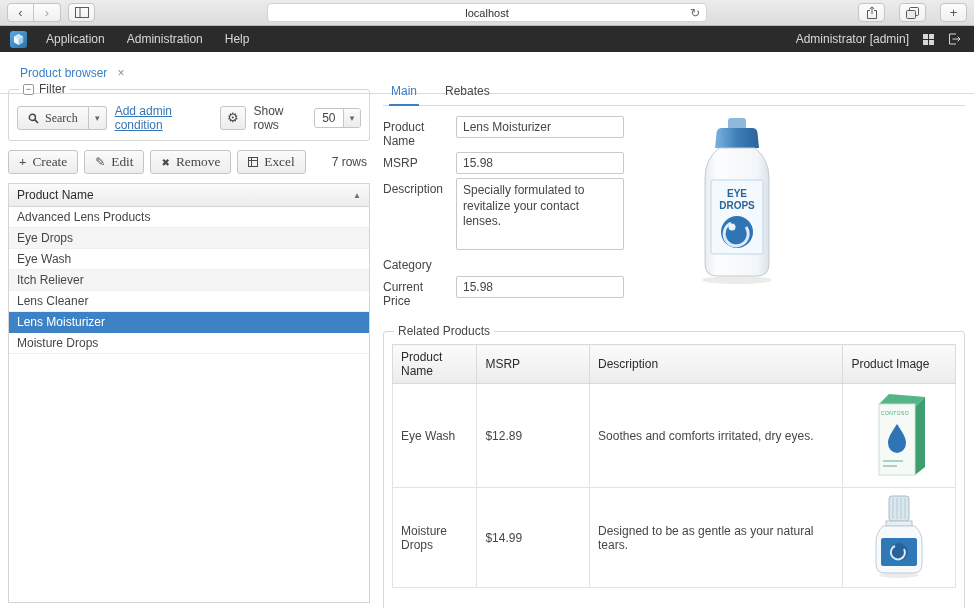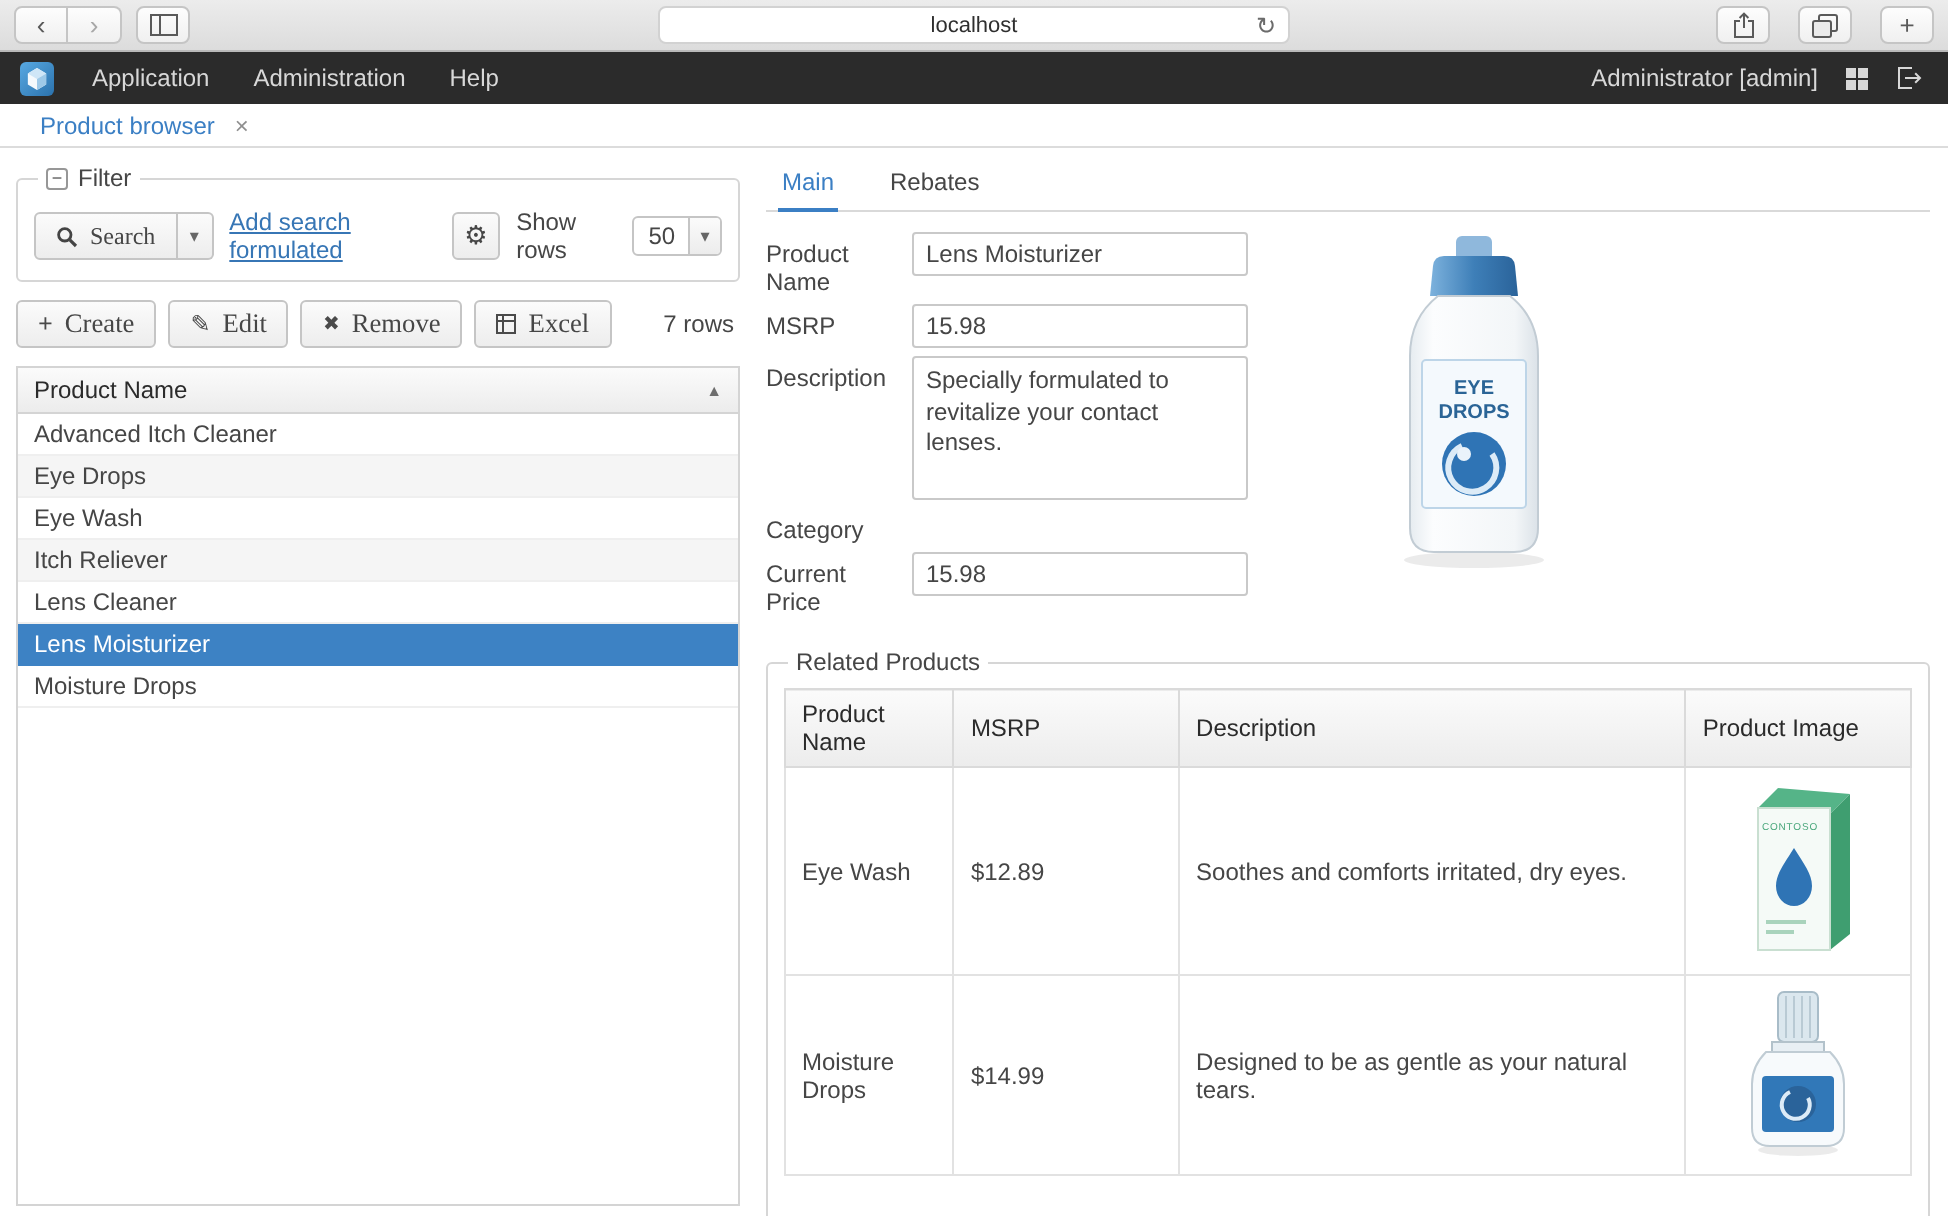--- a/index.html
+++ b/index.html
@@ -15,36 +15,36 @@
     background: linear-gradient(#ececec, #dcdcdc); border-bottom: 1px solid #b9b9b9;
     display: flex; align-items: center; padding: 0 7px; }
   .nav-group { display: flex; }
   .chrome-btn { min-width: 27px; height: 19px; background: linear-gradient(#fdfdfd,#f0f0f0);
     border: 1px solid #c5c5c5; display: flex; align-items: center; justify-content: center;
     color: #5a5a5a; font-size: 13px; line-height: 1; cursor: default; }
   .chrome-btn.back { border-radius: 4px 0 0 4px; }
   .chrome-btn.fwd  { border-radius: 0 4px 4px 0; border-left: none; color: #a8a8a8; }
   .chrome-btn.solo { border-radius: 4px; margin-left: 7px; }
   .url-field { position: absolute; left: 50%; transform: translateX(-50%); top: 3px;
-    width: 316px; height: 19px; background: #fff; border: 1px solid #d2d2d2; border-radius: 4px;
+    width: 440px; height: 19px; background: #fff; border: 1px solid #d2d2d2; border-radius: 4px;
     display: flex; align-items: center; justify-content: center; font-size: 11px; color: #2f2f2f; }
   .url-refresh { position: absolute; right: 6px; top: 2px; color: #6b6b6b; font-size: 12px; }
   .chrome-right { margin-left: auto; display: flex; gap: 7px; }
 
   
   .menubar { position: absolute; top: 26px; left: 0; right: 0; height: 26px;
     background: #2b2b2b; display: flex; align-items: center; color: #d8d8d8; }
   .app-logo { width: 17px; height: 17px; margin: 0 8px 0 10px; border-radius: 3px;
     background: linear-gradient(135deg, #58a9e2, #2b72ad);
     display: flex; align-items: center; justify-content: center; }
   .menu-item { padding: 0 11px; height: 100%; display: flex; align-items: center; cursor: default; }
   .menubar-right { margin-left: auto; display: flex; align-items: center; gap: 14px; padding-right: 13px; }
 
   
-  .tabbar { position: absolute; top: 52px; left: 0; right: 0; height: 22px;
+  .tabbar { position: absolute; top: 52px; left: 0; right: 0; height: 42px;
     background: #fff; border-bottom: 1px solid #dcdcdc; display: flex; align-items: center; }
   .main-tab { display: flex; align-items: center; gap: 10px; margin-left: 9px;
     padding: 5px 11px; color: #3b7fc4; }
   .tab-close { color: #8f8f8f; font-size: 12px; }
 
   
   .btn { display: inline-flex; align-items: center; gap: 6px; padding: 0 10px; height: 24px;
     background: linear-gradient(#fbfbfb, #ededed); border: 1px solid #c5c5c5; border-radius: 3px;
     color: #464646; cursor: pointer; white-space: nowrap; font-family: Liberation Serif, serif; }
   .btn .b-ico { color: #4a4a4a; display: inline-flex; }
@@ -185,21 +185,21 @@
           <span class="b-ico">
             <svg width="11" height="11" viewBox="0 0 11 11">
               <circle cx="4.4" cy="4.4" r="3.1" fill="none" stroke="#444" stroke-width="1.4"></circle>
               <line x1="6.9" y1="6.9" x2="10" y2="10" stroke="#444" stroke-width="1.6"></line>
             </svg>
           </span>
           <span>Search</span>
         </div>
         <div class="btn caret-part">▾</div>
       </div>
-      <span class="link">Add search formulated</span>
+      <span class="link">Add admin condition</span>
       <button class="btn icon-btn">
         <span>⚙</span>
       </button>
       <span>Show rows</span>
       <div class="combo">
         <span class="combo-value">50</span>
         <span class="combo-btn">▾</span>
       </div>
     </div>
   </fieldset>
@@ -228,21 +228,21 @@
       <span>Excel</span>
     </button>
     <span class="rows-count">7 rows</span>
   </div>
 
   <div class="grid">
     <div class="grid-header">
       <span>Product Name</span>
       <span class="sort-arrow">▲</span>
     </div>
-    <div class="grid-row">Advanced Itch Cleaner</div>
+    <div class="grid-row">Advanced Lens Products</div>
     <div class="grid-row alt">Eye Drops</div>
     <div class="grid-row">Eye Wash</div>
     <div class="grid-row alt">Itch Reliever</div>
     <div class="grid-row">Lens Cleaner</div>
     <div class="grid-row selected">Lens Moisturizer</div>
     <div class="grid-row">Moisture Drops</div>
   </div>
 </div>
 
 <div class="right-panel">

